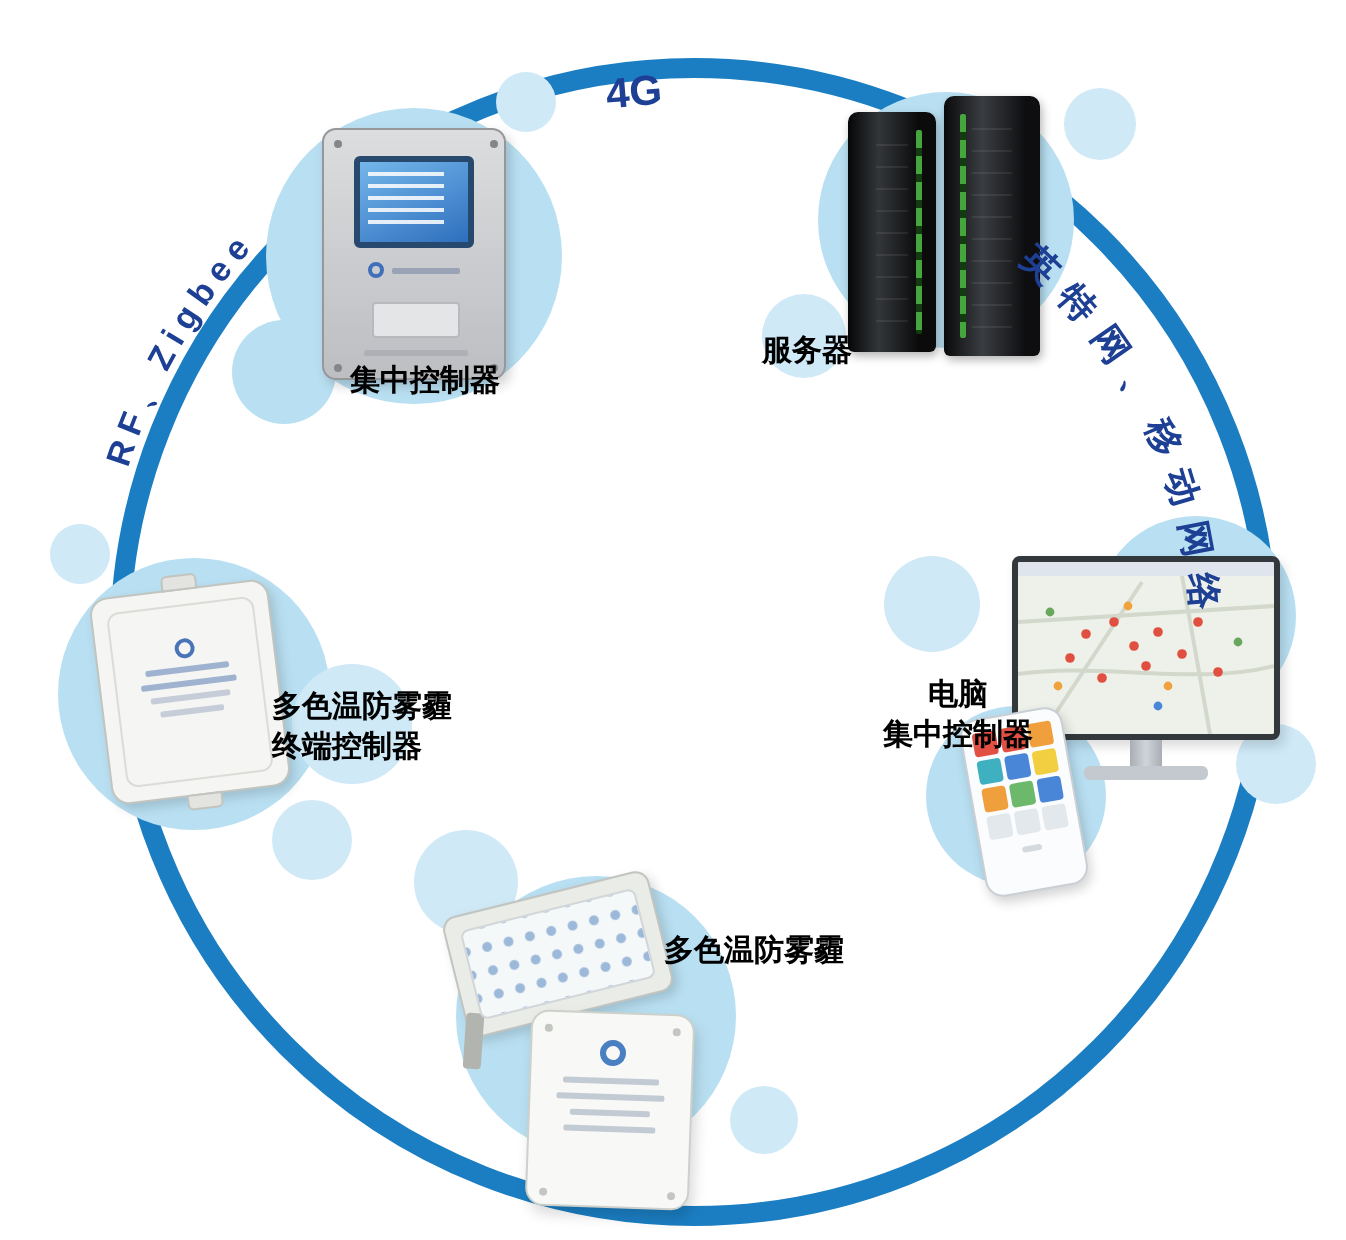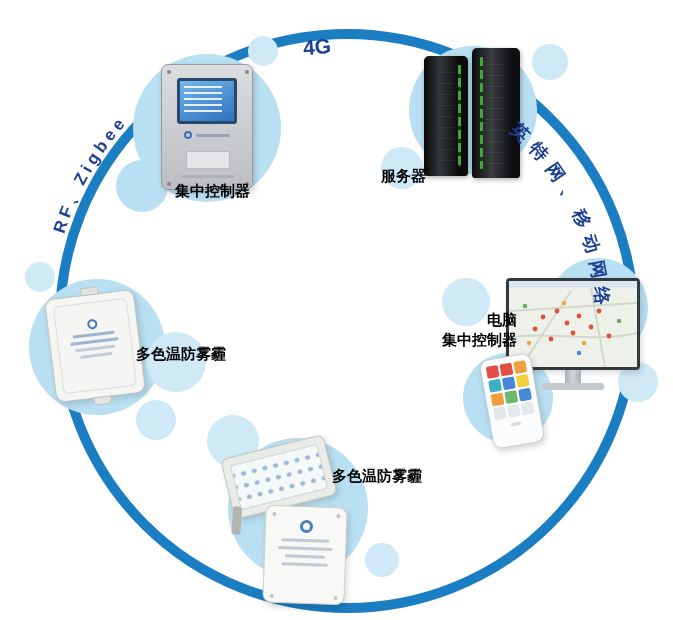--- a/index.html
+++ b/index.html
@@ -82,21 +82,21 @@
   .lampB { left:264px; top:506px; width:82px; height:98px; transform:rotate(2deg);
     background:#f8f9f6; border:1px solid #cdd0cb; border-radius:9px; box-shadow:2px 4px 7px rgba(0,0,0,.15); }
   .lampB-screws { position:absolute; left:6px; top:6px; width:4px; height:4px; border-radius:50%;
     background:#c4c6c2; box-shadow:64px 0 0 #c4c6c2, 0 82px 0 #c4c6c2, 64px 82px 0 #c4c6c2; }
   .lampB-logo { margin:13px auto 6px; width:13px; height:13px; border:3px solid #4a7fc1; border-radius:50%; }
   .lampB-lines { display:flex; flex-direction:column; align-items:center; gap:5px; }
   .pl2 { height:3px; background:#c2cad3; border-radius:1px; }
 
   
   .node-label { position:absolute; z-index:7; color:#000000; font-weight:bold; font-size:15px; line-height:20px; white-space:nowrap; }
-  .node-label.center { text-align:right; }
+  .node-label.center { text-align:center;margin-top:28px; }
   .node-label .line { display:block; }
   .link-label { position:absolute; z-index:7; color:#1d3f94; font-weight:bold; }
   .arc-text { font-weight:bold; font-size:17px; }
   .arc-text.right-arc { font-size:18px; letter-spacing:8px; }
   .arc-text.left-arc { letter-spacing:4px; }
 </style>
 </head>
 <body>
 
 <div class="canvas">
@@ -241,18 +241,19 @@
   <div class="link-label" style="left:303px; top:35px; font-size:21px; transform:rotate(-5deg);">4G</div>
 
   <div class="node-label" style="left:175px; top:181px;">集中控制器</div>
   <div class="node-label" style="left:381px; top:166px;">服务器</div>
   <div class="node-label center" style="left:441px; top:310px; width:76px;">
     <span class="line">电脑</span>
     <span class="line">集中控制器</span>
   </div>
   <div class="node-label" style="left:136px; top:344px;">
     <span class="line">多色温防雾霾</span>
+    <span class="line">终端控制器</span>
   </div>
   <div class="node-label" style="left:332px; top:466px;">
     <span class="line">多色温防雾霾</span>
   </div>
 
 </div>
 
 </body></html>

